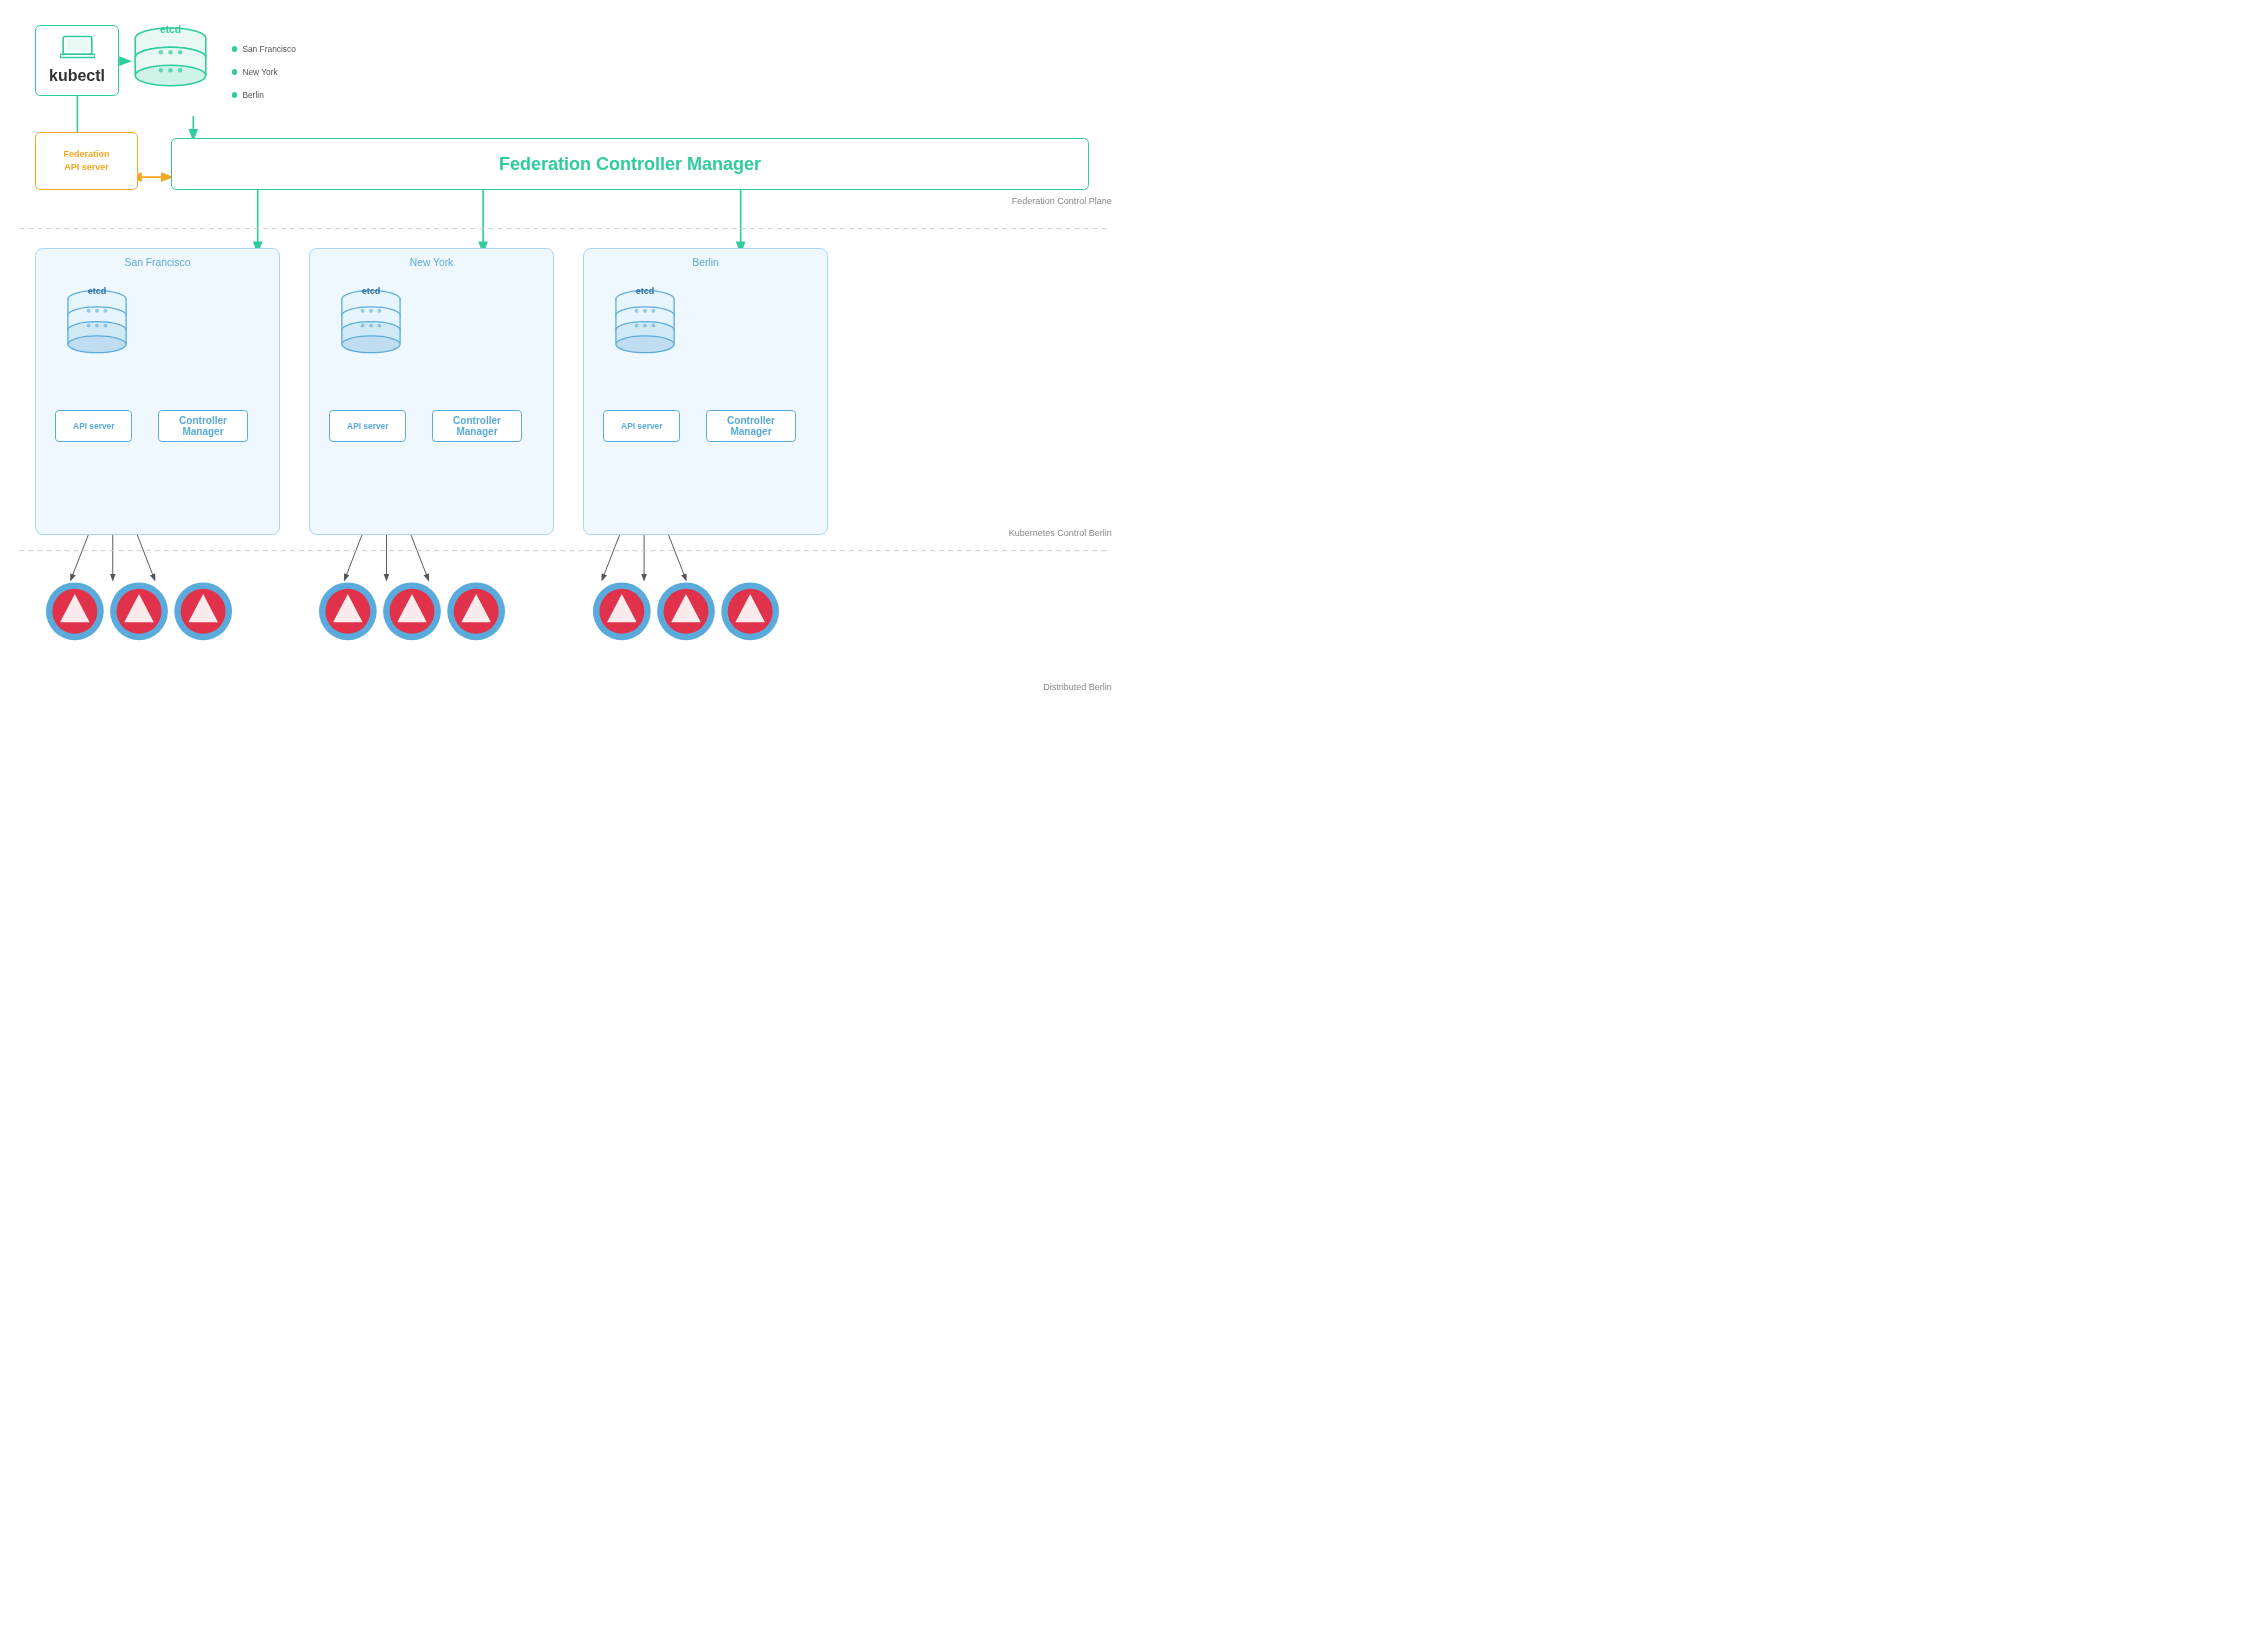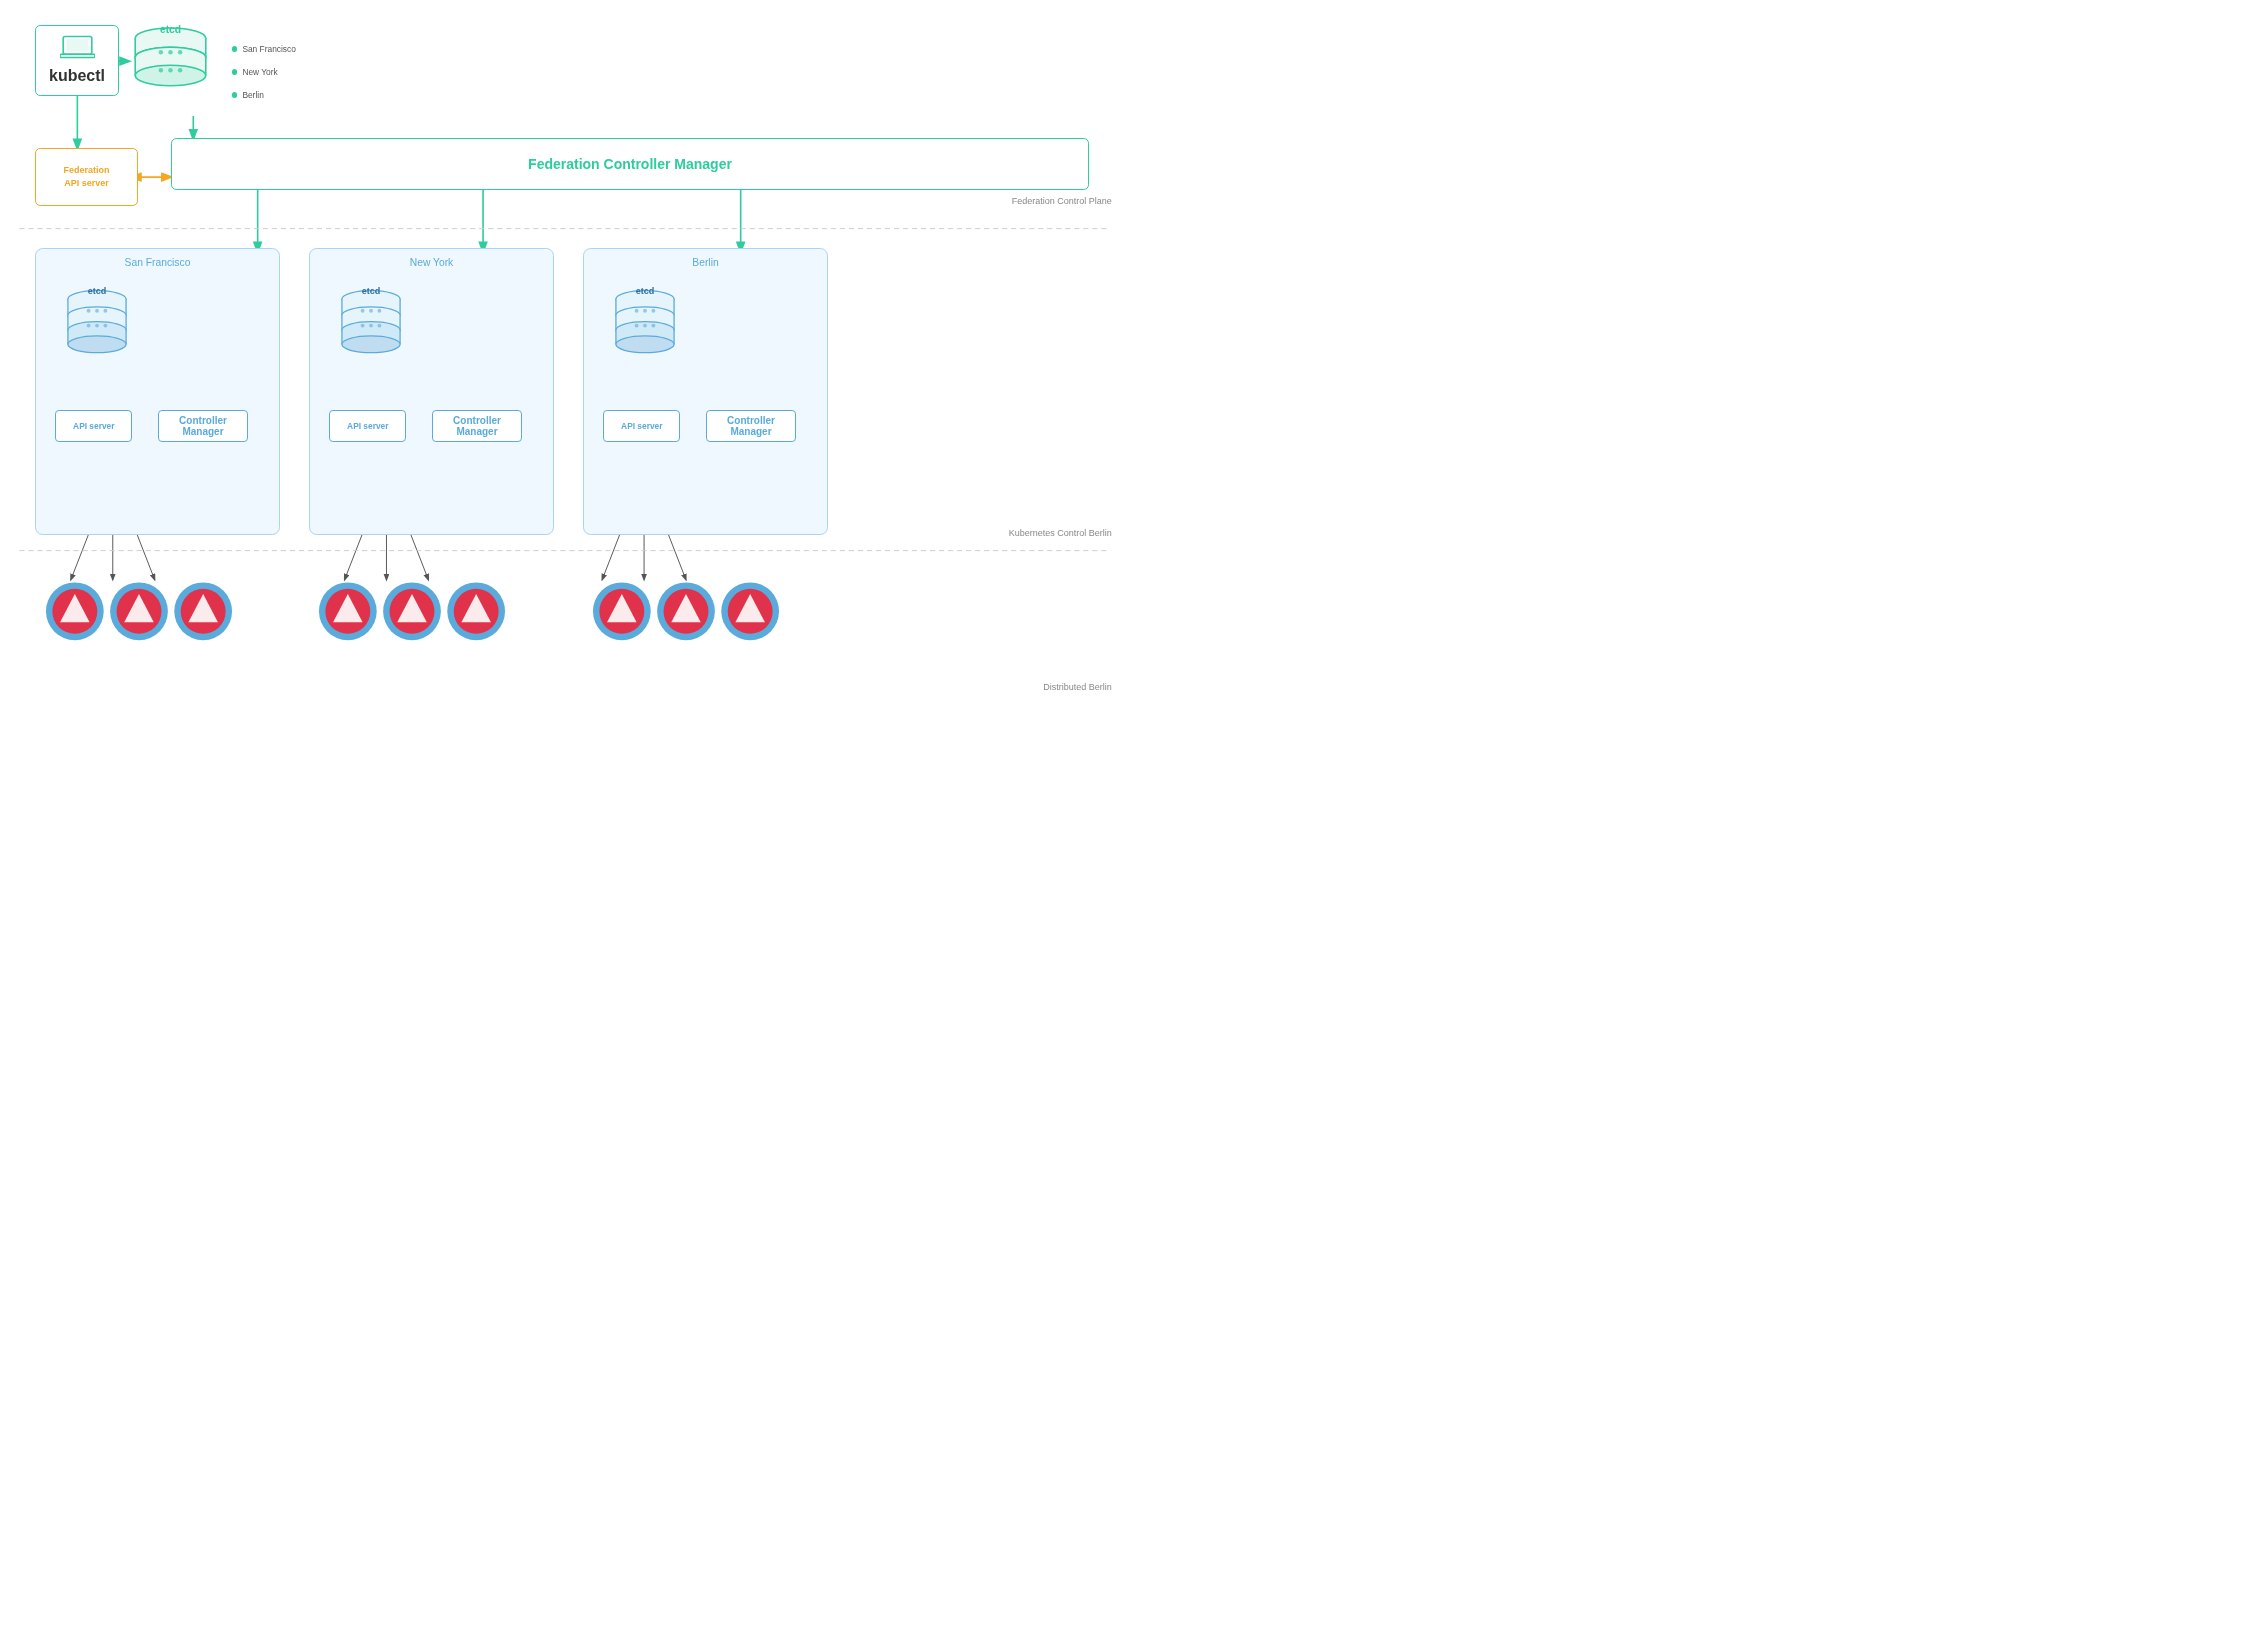--- a/index.html
+++ b/index.html
@@ -46,21 +46,21 @@
     .kubectl-label {
       font-size: 16px;
       font-weight: bold;
       color: #333;
       margin-top: 8px;
     }
 
     
     .fed-api-box {
       position: absolute;
-      top: 148px;
+      top: 132px;
       left: 35px;
       width: 103px;
       height: 58px;
       border: 1.3px solid #f5a623;
       border-radius: 5.2px;
       display: flex;
       align-items: center;
       justify-content: center;
       text-align: center;
       background: white;
@@ -80,21 +80,21 @@
       right: 42px;
       height: 52px;
       border: 1.3px solid #2ecc9e;
       border-radius: 5.2px;
       display: flex;
       align-items: center;
       justify-content: center;
       background: white;
     }
     .fed-cm-label {
-      font-size: 14px;
+      font-size: 18px;
       font-weight: bold;
       color: #2ecc9e;
     }
 
     
     .cluster-box {
       position: absolute;
       border: 1.3px solid #aad4f5;
       border-radius: 7.7px;
       background: #f0f8ff;

